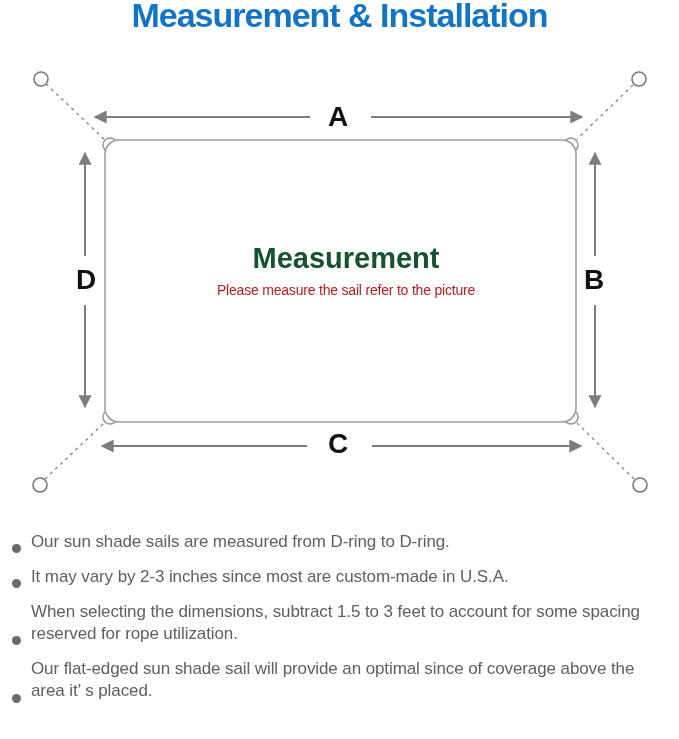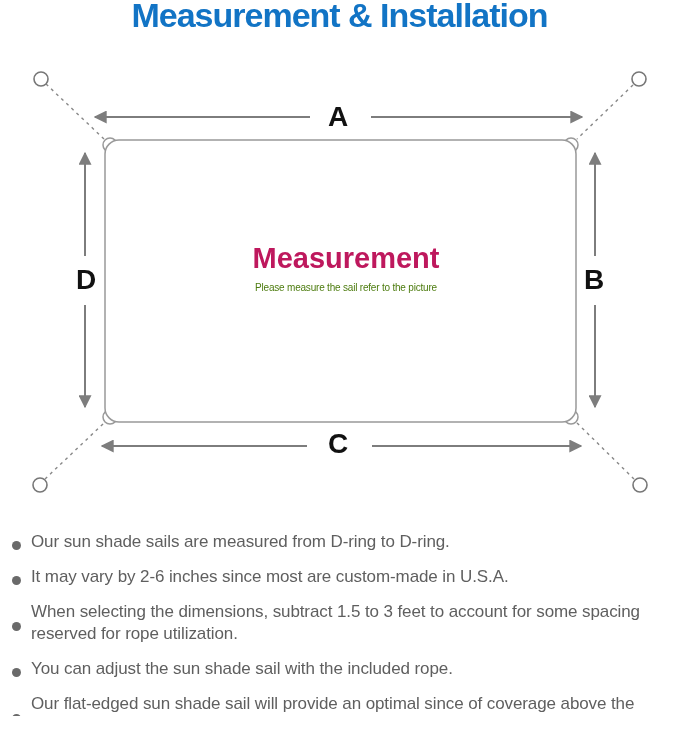--- a/index.html
+++ b/index.html
@@ -22,33 +22,33 @@
     position:absolute;
     transform:translate(-50%,-50%);
     font-size:28px;font-weight:bold;color:#111;
     line-height:1;
   }
   .center-block{
     position:absolute;left:146px;top:243px;width:400px;
     text-align:center;
   }
   .center-title{
-    font-size:29px;font-weight:bold;color:#be185d;
+    font-size:29px;font-weight:bold;color:#14532d;
     margin:0 0 7px 0;line-height:1.1;
   }
   .center-subtitle{
-    font-size:10px;color:#4d7c0f;letter-spacing:-0.2px;
+    font-size:14px;color:#b91c1c;letter-spacing:-0.2px;
     margin:0;line-height:1.2;
   }
   .notes{
     position:absolute;left:10px;top:531px;width:648px;
     list-style:none;margin:0;padding:0;
   }
   .note-item{
-    display:flex;align-items:center;
+    display:flex;align-items:flex-end;
     margin-bottom:13px;
   }
   .bullet-dot{
     flex:0 0 auto;
     width:9px;height:9px;border-radius:50%;
     background:#6a6a6a;
     margin:6px 10px 0 2px;
   }
   .note-text{
     font-size:17px;color:#5f5f5f;line-height:1.3;
@@ -109,29 +109,25 @@
     <div class="center-subtitle">Please measure the sail refer to the picture</div>
   </div>
 
   <ul class="notes">
     <li class="note-item">
       <span class="bullet-dot"></span>
       <span class="note-text">Our sun shade sails are measured from D-ring to D-ring.</span>
     </li>
     <li class="note-item">
       <span class="bullet-dot"></span>
-      <span class="note-text">It may vary by 2-6 inches since most are custom-made in U.S.A.</span>
+      <span class="note-text">It may vary by 2-3 inches since most are custom-made in U.S.A.</span>
     </li>
     <li class="note-item">
       <span class="bullet-dot"></span>
       <span class="note-text">When selecting the dimensions, subtract 1.5 to 3 feet to account for some spacing reserved for rope utilization.</span>
-    </li>
-    <li class="note-item">
-      <span class="bullet-dot"></span>
-      <span class="note-text">You can adjust the sun shade sail with the included rope.</span>
     </li>
     <li class="note-item">
       <span class="bullet-dot"></span>
       <span class="note-text">Our flat-edged sun shade sail will provide an optimal since of coverage above the area it’ s placed.</span>
     </li>
   </ul>
 
 </div>
 
 </body></html>

